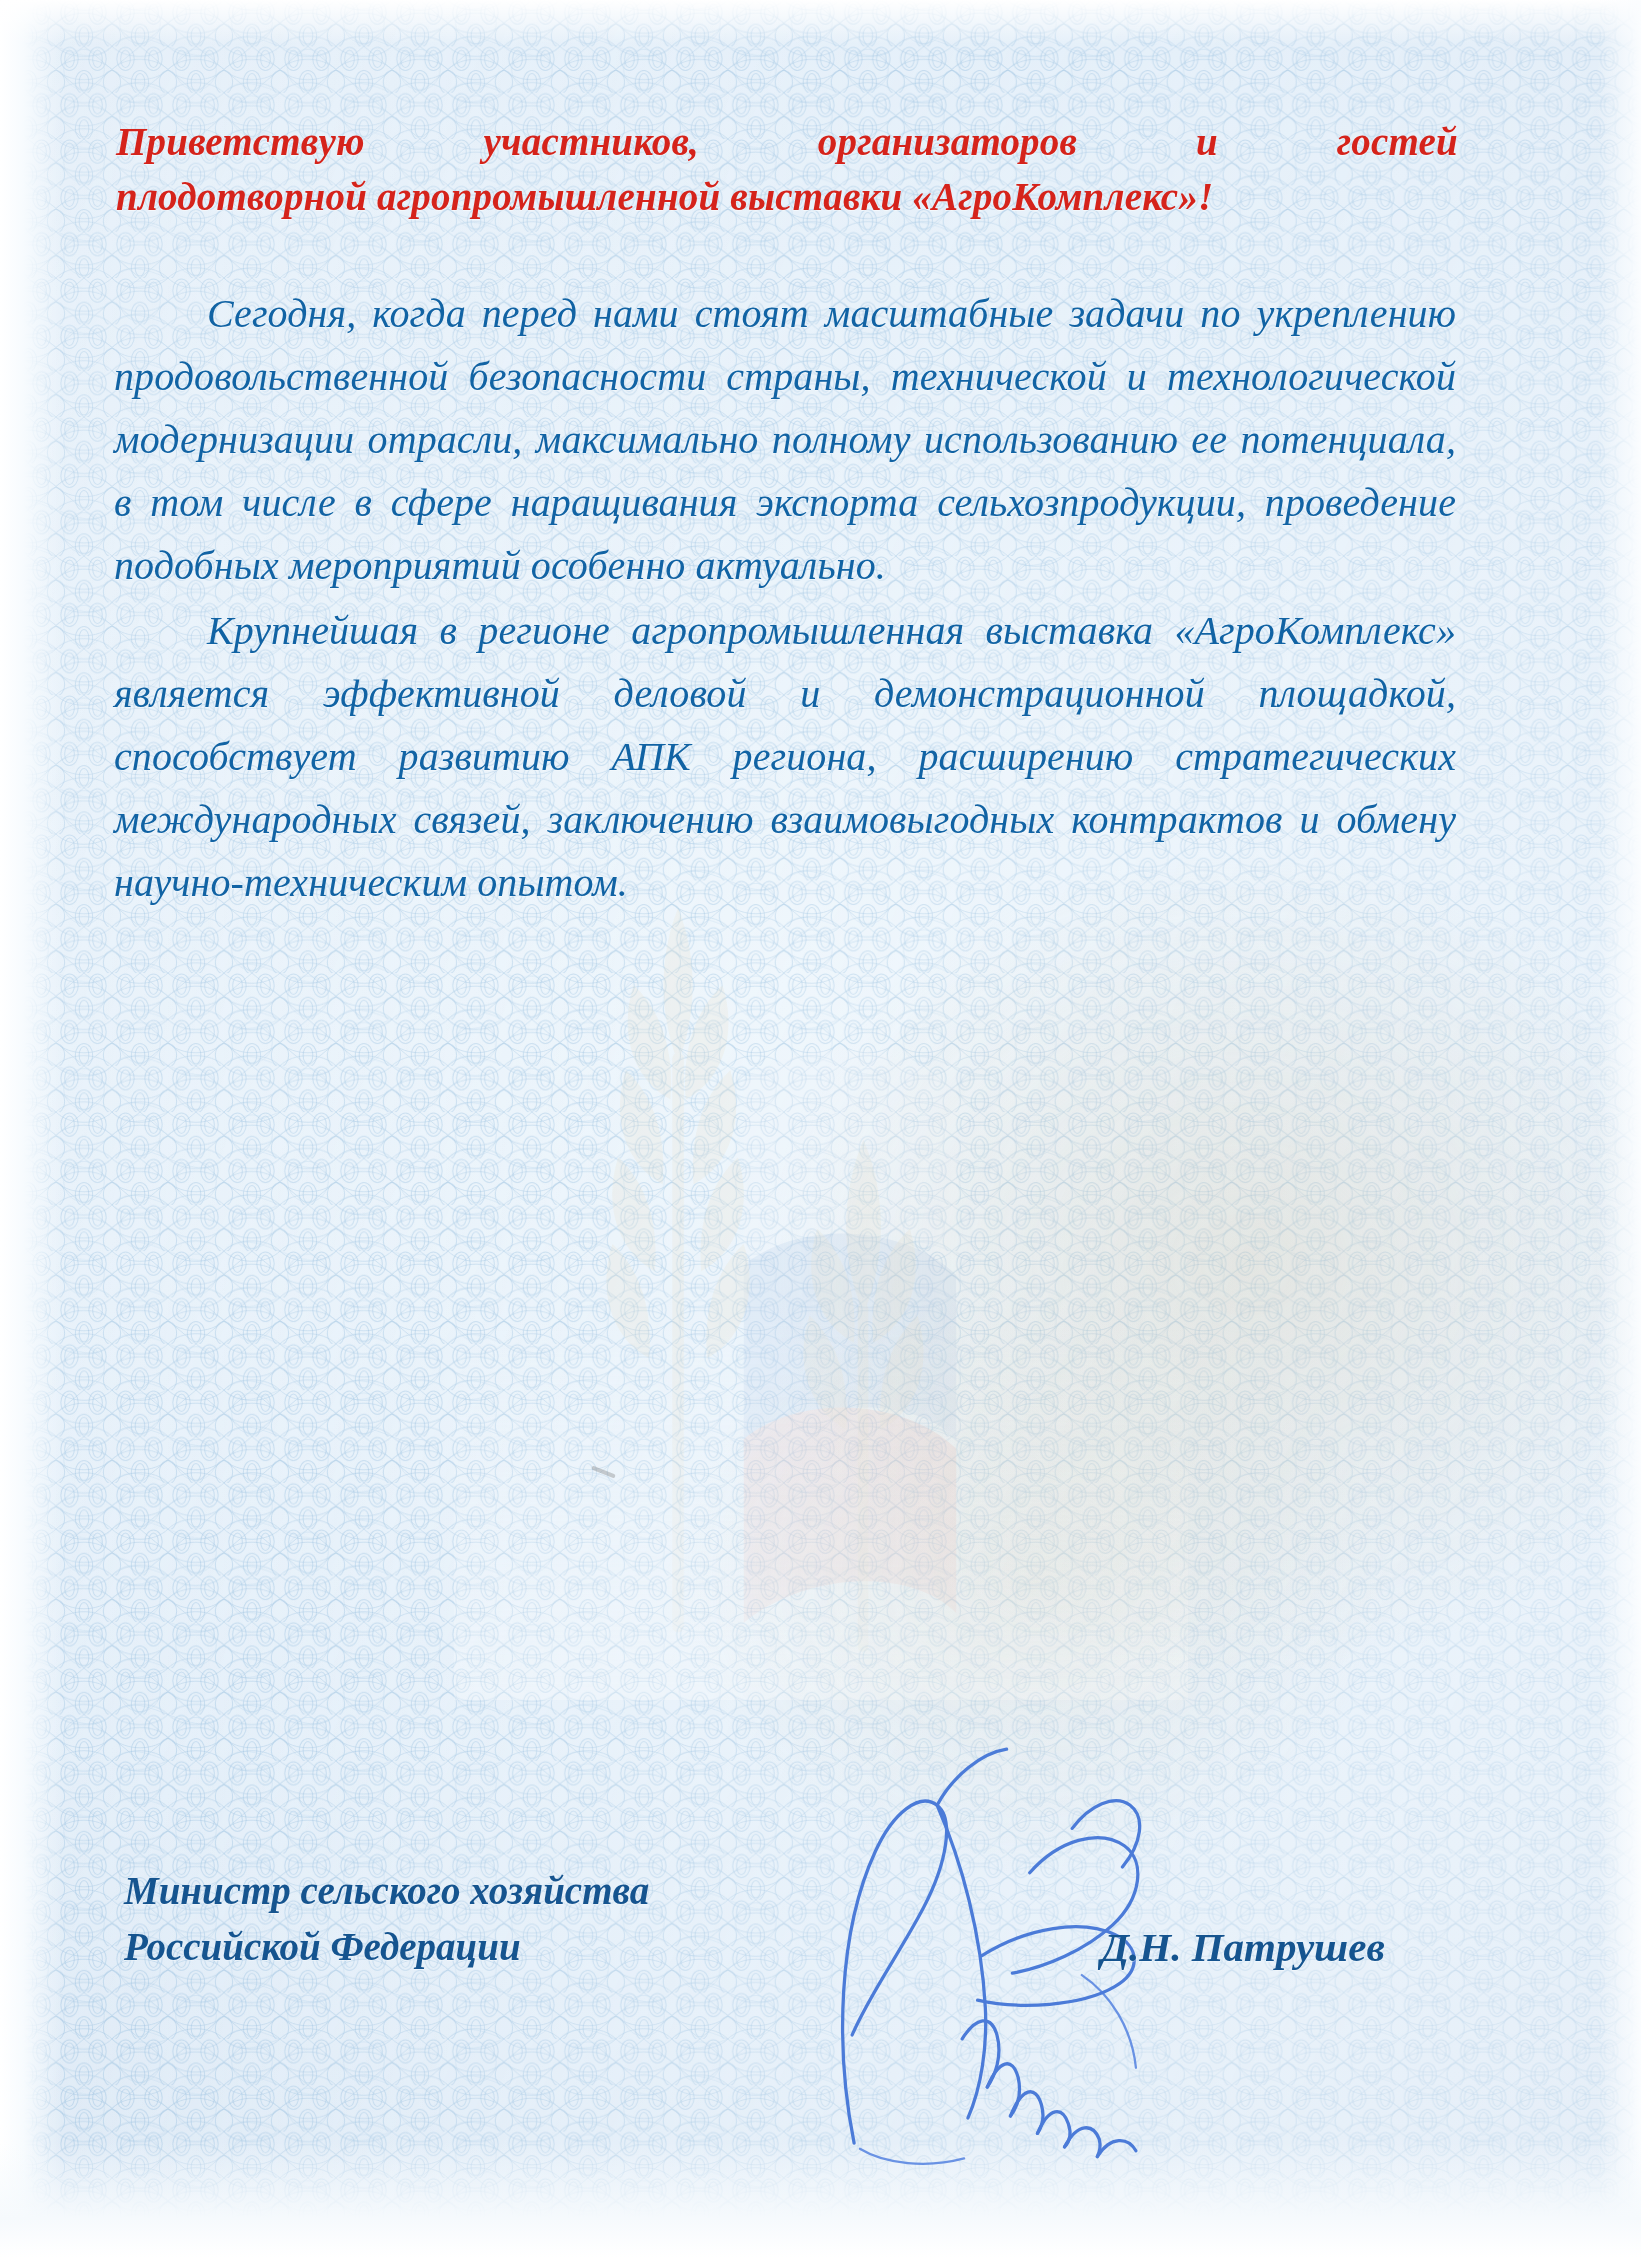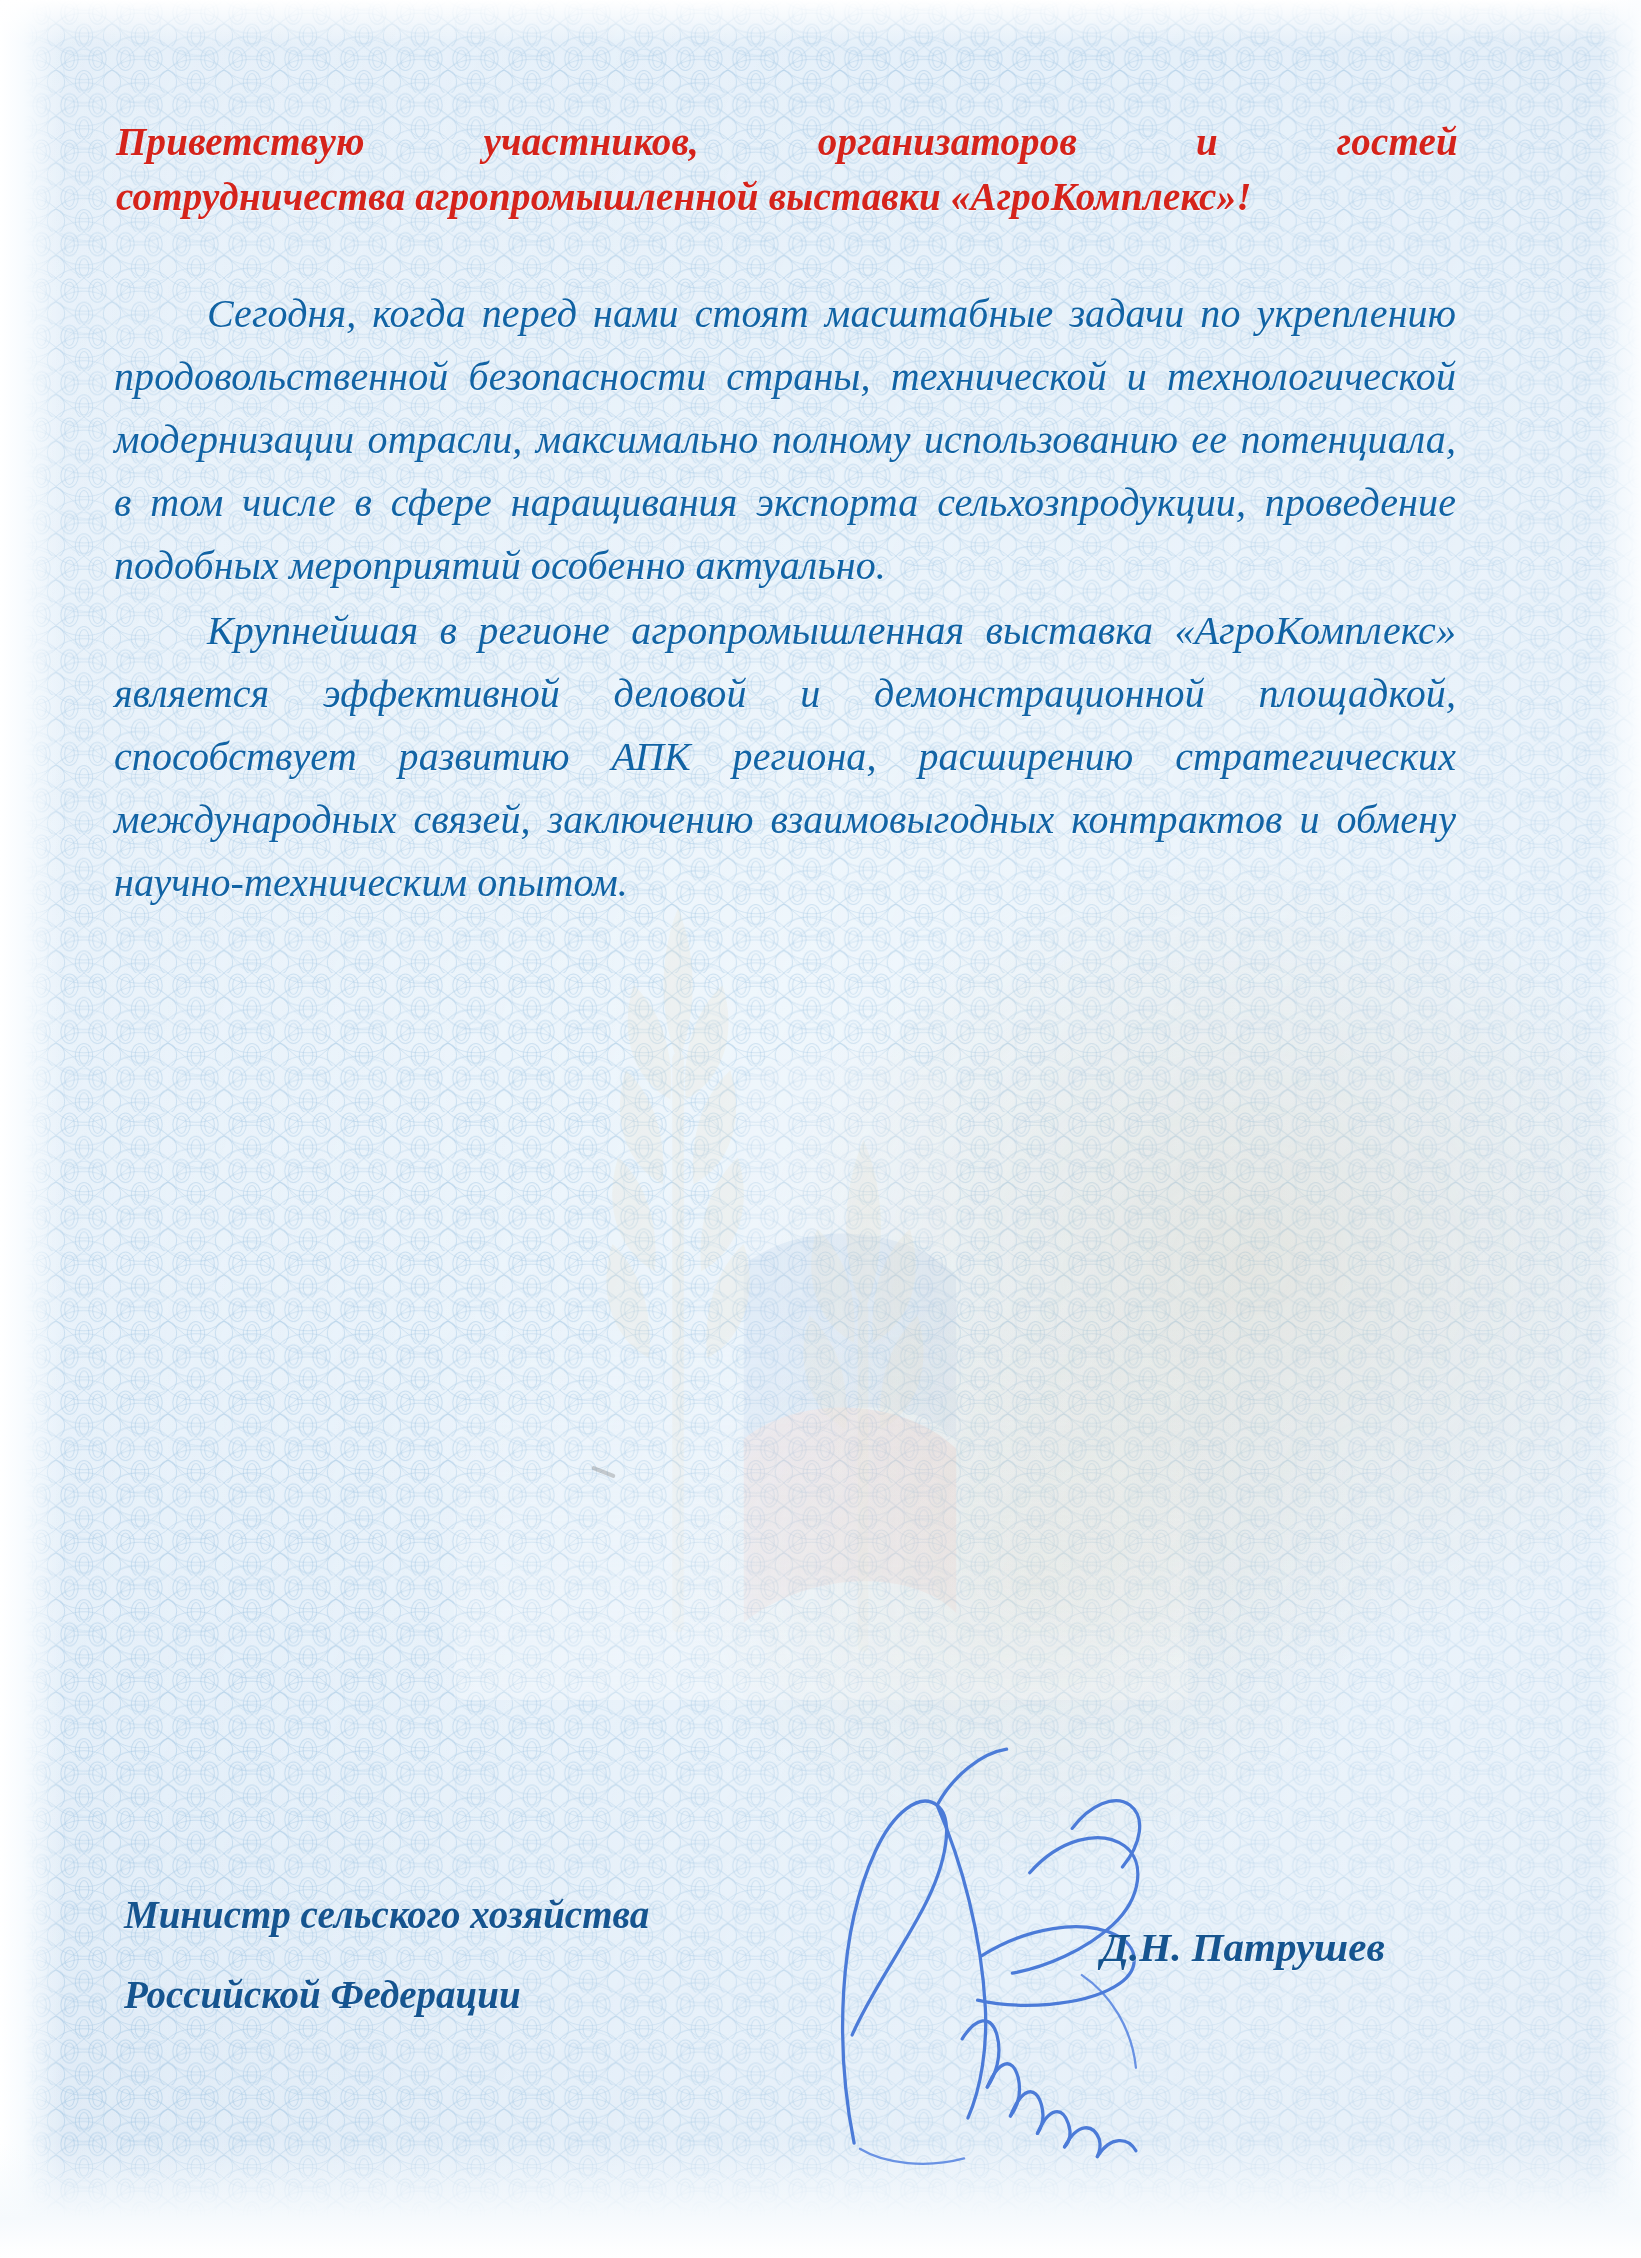--- a/index.html
+++ b/index.html
@@ -119,21 +119,20 @@
     width:734px;
   }
   .sign-line{
     color:#15548f;
     font-family:"Liberation Serif", serif;
     font-weight:bold;font-style:italic;
     font-size:39px;
     line-height:56px;
     white-space:nowrap;
     text-shadow:0 1px 0 rgba(255,255,255,.4);
-    margin-top:24px;
   }
   .sign-name{
     position:absolute;
     left:1101px;top:1919px;
     color:#15548f;
     font-family:"Liberation Serif", serif;
     font-weight:bold;font-style:italic;
     font-size:41px;
     line-height:56px;
     white-space:nowrap;
@@ -253,21 +252,21 @@
   <div class="edge-top"></div>
   <div class="edge-right"></div>
   <div class="edge-bottom"></div>
 
   <div class="speck" style="left:591px;top:1470px;"></div>
 
   <div class="content">
 
     <div class="title-block">
       <div class="title-line">Приветствую  участников,  организаторов  и  гостей</div>
-      <div class="title-line last">сотрудничества агропромышленной выставки «АгроКомплекс»!</div>
+      <div class="title-line last">плодотворной агропромышленной выставки «АгроКомплекс»!</div>
     </div>
 
     <div class="body-block">
       <p class="para">Сегодня, когда перед нами стоят масштабные задачи по укреплению продовольственной безопасности страны, технической и технологической модернизации отрасли, максимально полному использованию ее потенциала, в том числе в сфере наращивания экспорта сельхозпродукции, проведение подобных мероприятий особенно актуально.</p>
       <p class="para">Крупнейшая в регионе агропромышленная выставка «АгроКомплекс» является эффективной деловой и демонстрационной площадкой, способствует развитию АПК региона, расширению стратегических международных связей, заключению взаимовыгодных контрактов и обмену научно-техническим опытом.</p>
     </div>
 
     <div class="signature-ink">
       <svg viewBox="0 0 420 460" xmlns="http://www.w3.org/2000/svg">
         <g fill="none" stroke="#3f72d6" stroke-width="3.4" stroke-linecap="round" stroke-linejoin="round" opacity="0.92">

